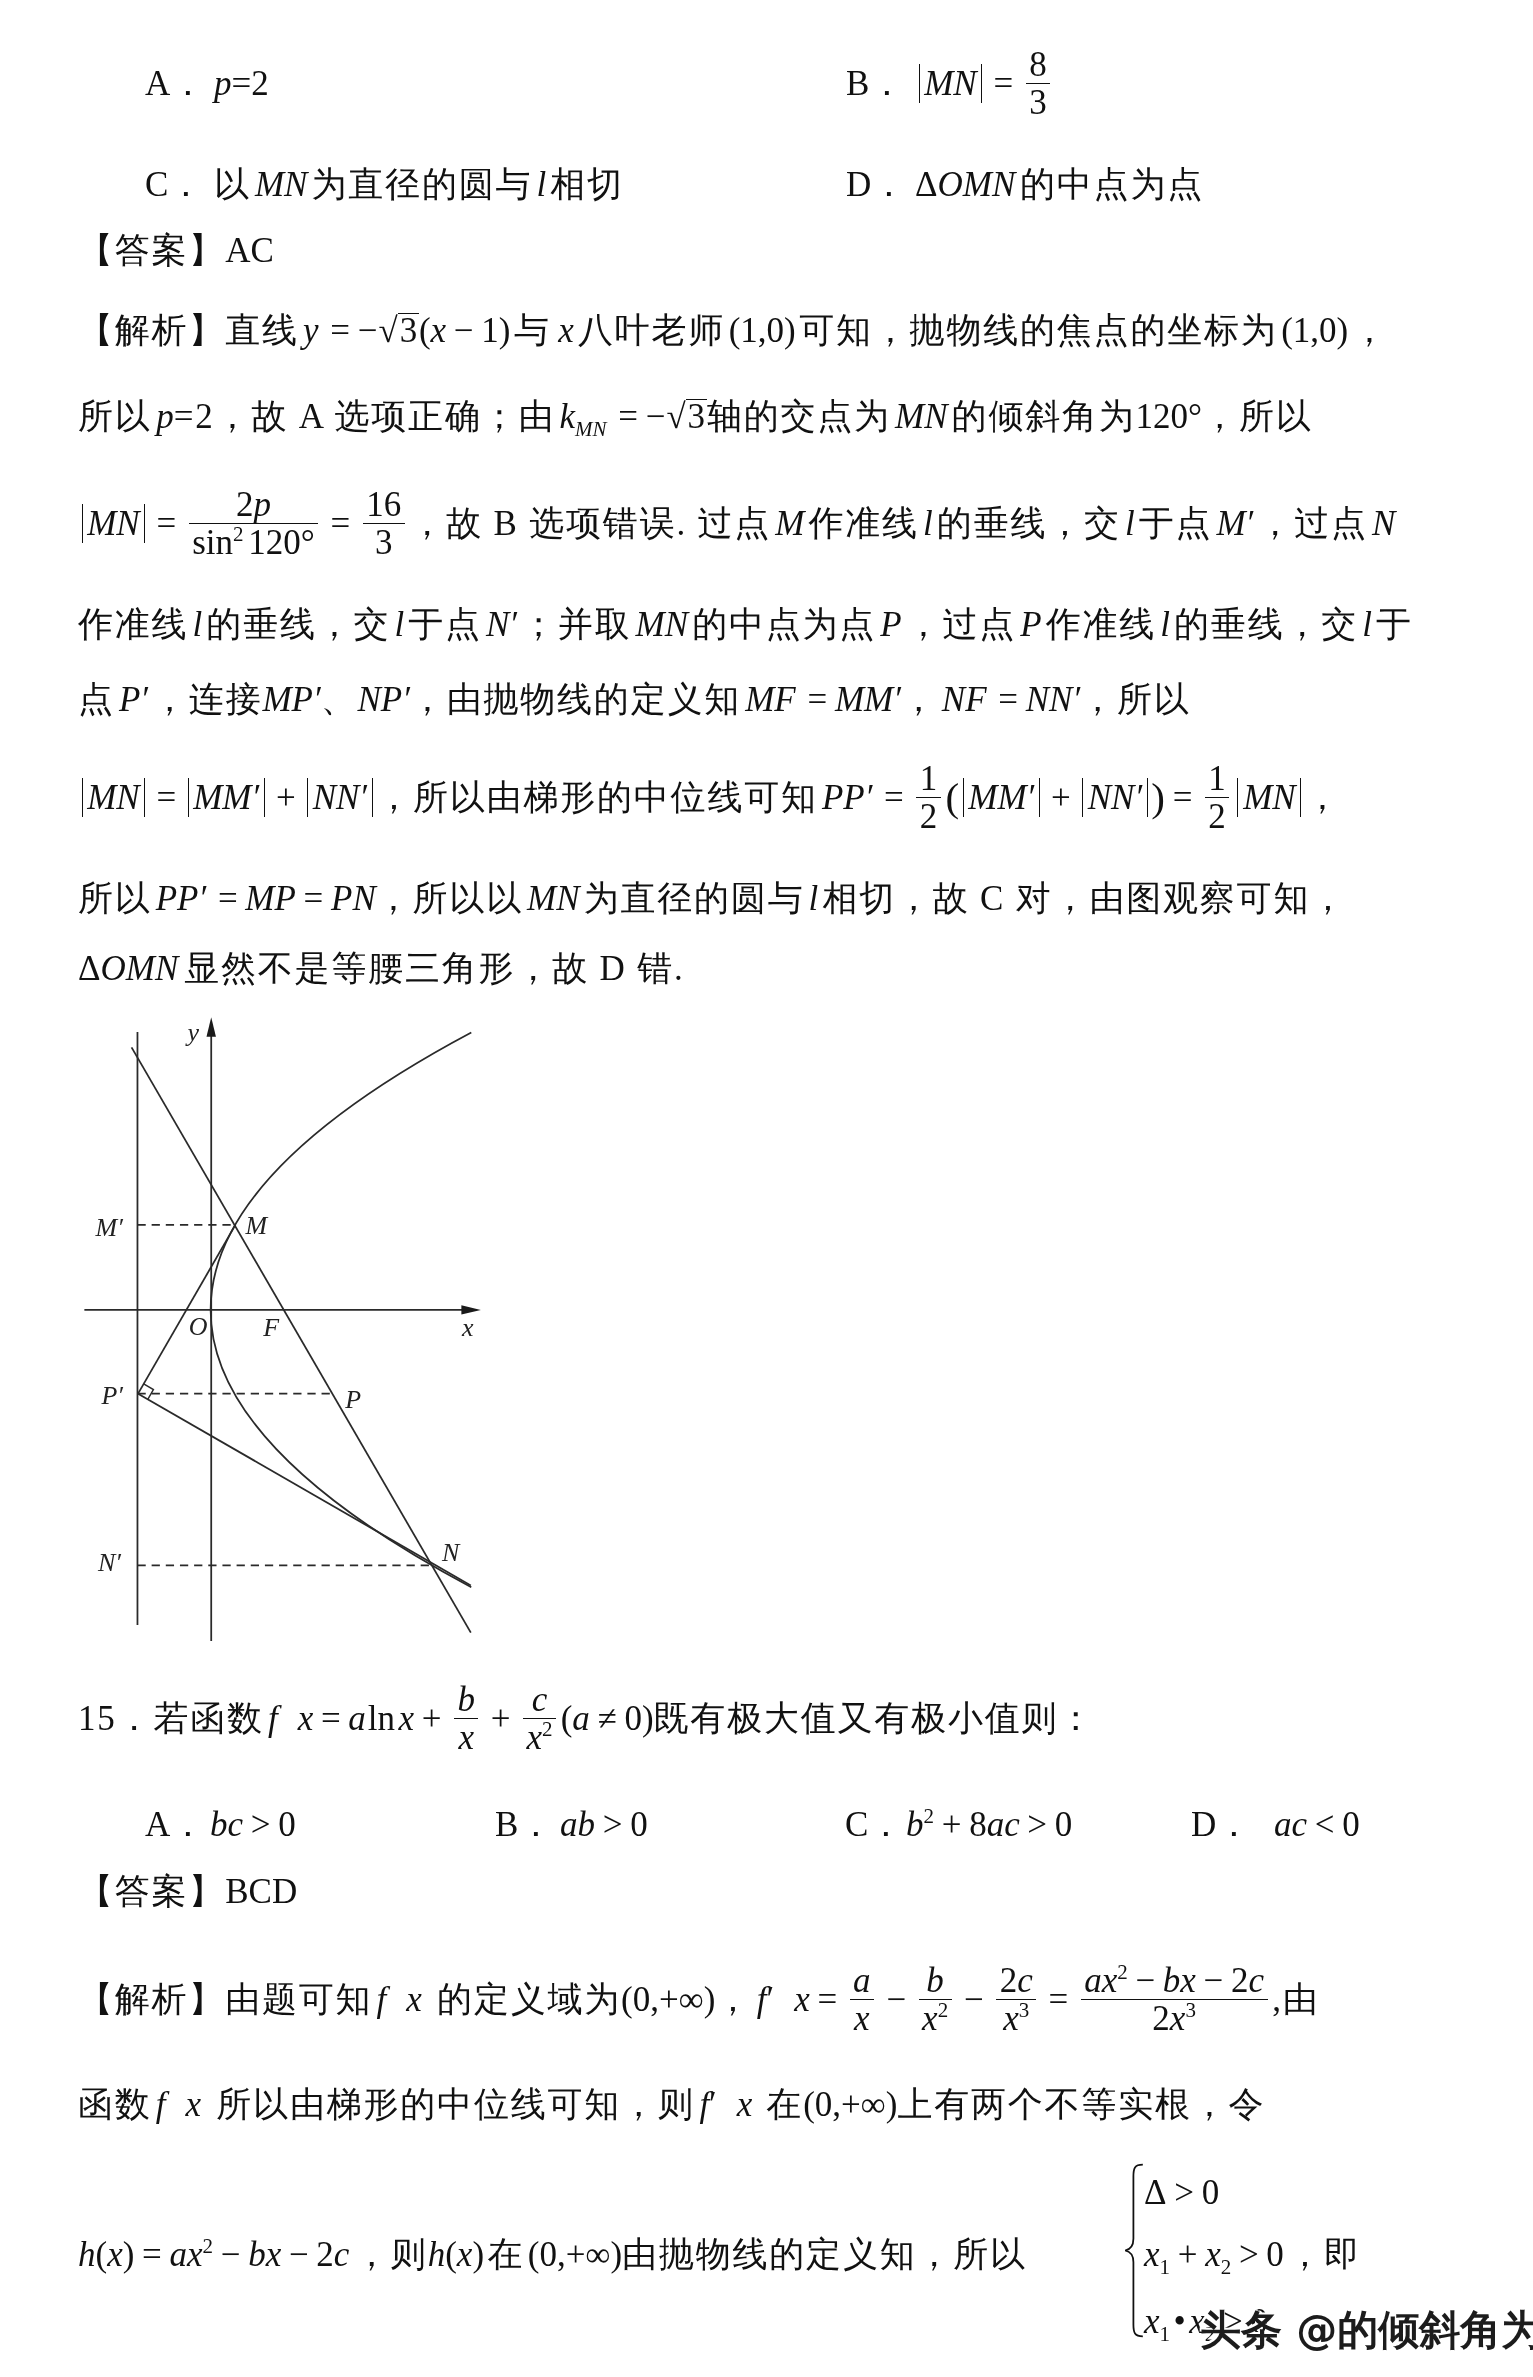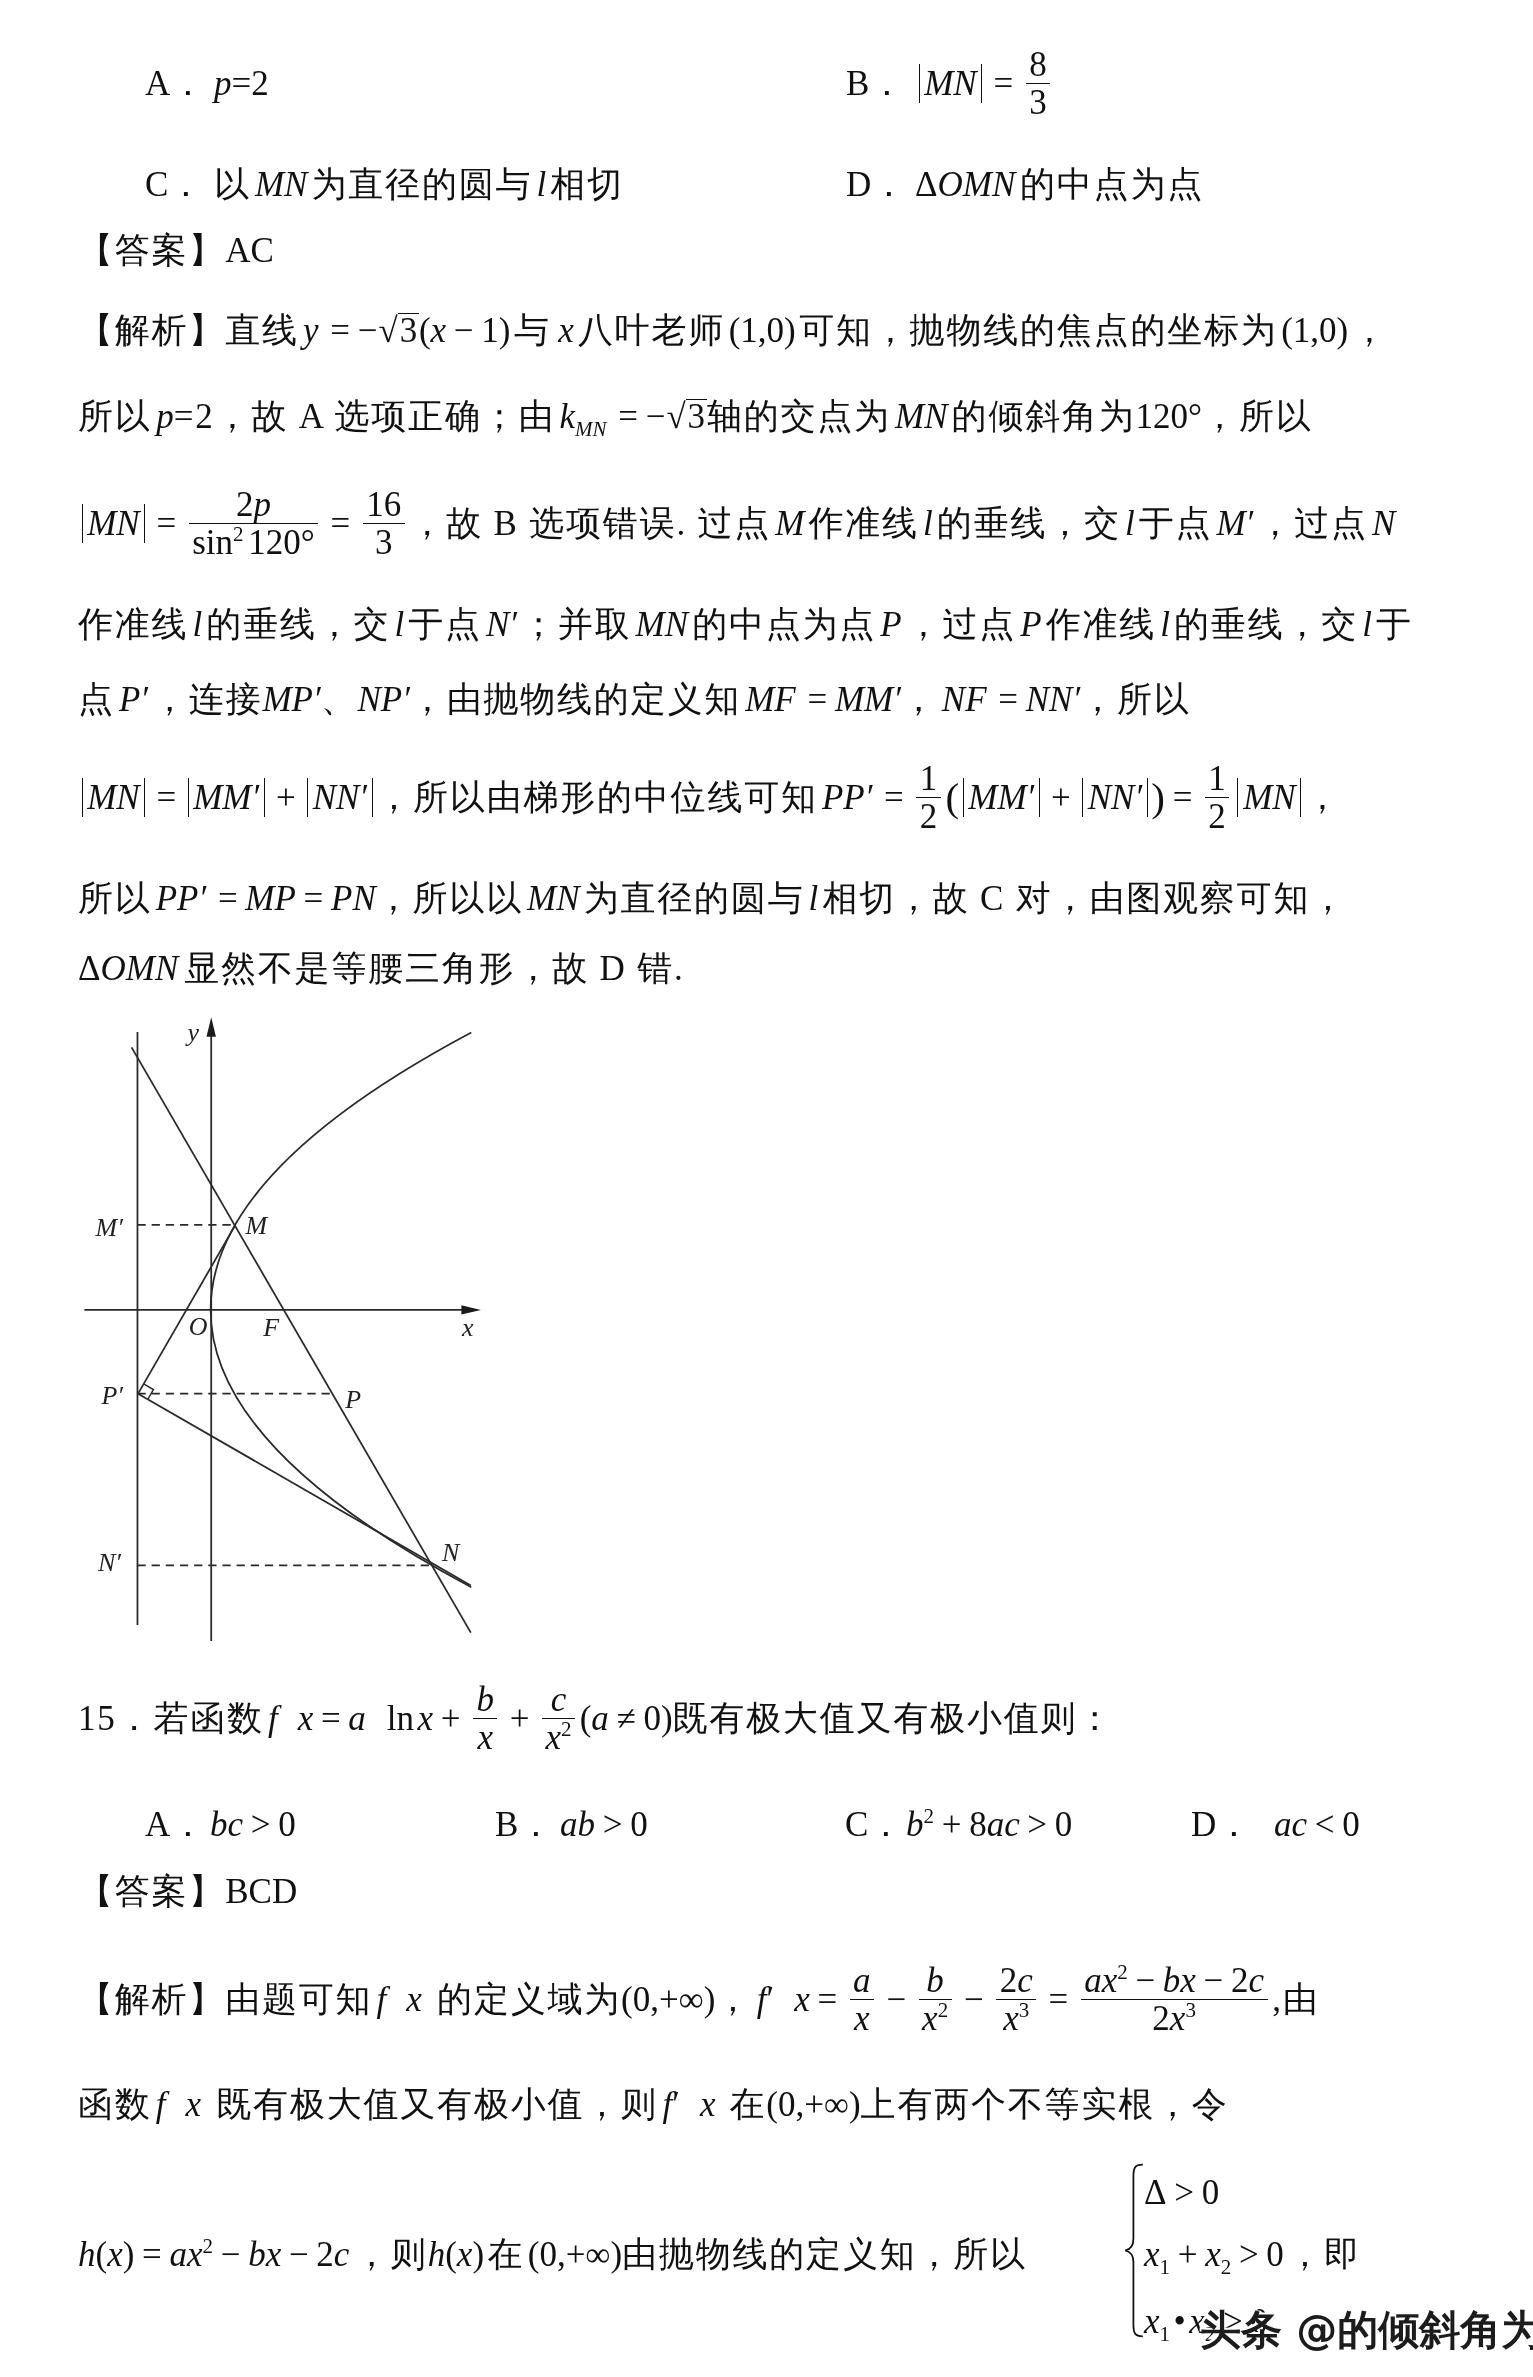--- a/index.html
+++ b/index.html
@@ -250,21 +250,21 @@
   <text x="166" y="2664">N′</text>
   <text x="749" y="2646">N</text>
 </svg>
 
 <div class="ln" style="left:78px;top:1718px;">
   <span class="cj">15．若函数</span>
   <span class="it v gap">f</span>
   <span class="it">x</span>
   <span class="op">=</span>
   <span class="it">a</span>
-  <span style="margin-left:21px;">ln</span>
+  <span style="margin-left:2px;">ln</span>
   <span class="it" style="margin-left:3.5px;">x</span>
   <span class="op">+</span>
   <span class="frac">
     <span class="it">b</span>
     <span class="bar"></span>
     <span class="it">x</span>
   </span>
   <span class="op">+</span>
   <span class="frac">
     <span class="it">c</span>
@@ -345,21 +345,21 @@
     <span class="bar"></span>
     <span><span>2</span><span class="it">x</span><sup>3</sup></span>
   </span>
   <span class="cj">,由</span>
 </div>
 
 <div class="ln" style="left:78px;top:2104px;">
   <span class="cj">函数</span>
   <span class="it v gap">f</span>
   <span class="it" style="margin-right:15.3px;">x</span>
-  <span class="cj">既有极大值又有极小值，则</span>
+  <span class="cj">所以由梯形的中位线可知，则</span>
   <span class="it" style="margin-left:4.7px;">f</span>
   <span class="gap">′</span>
   <span class="it" style="margin-right:14px;">x</span>
   <span class="cj">在</span>
   <span>(0,+∞)</span>
   <span class="cj">上有两个不等实根，令</span>
 </div>
 
 <div class="ln" style="left:78px;top:2254px;">
   <span class="it">h</span>

